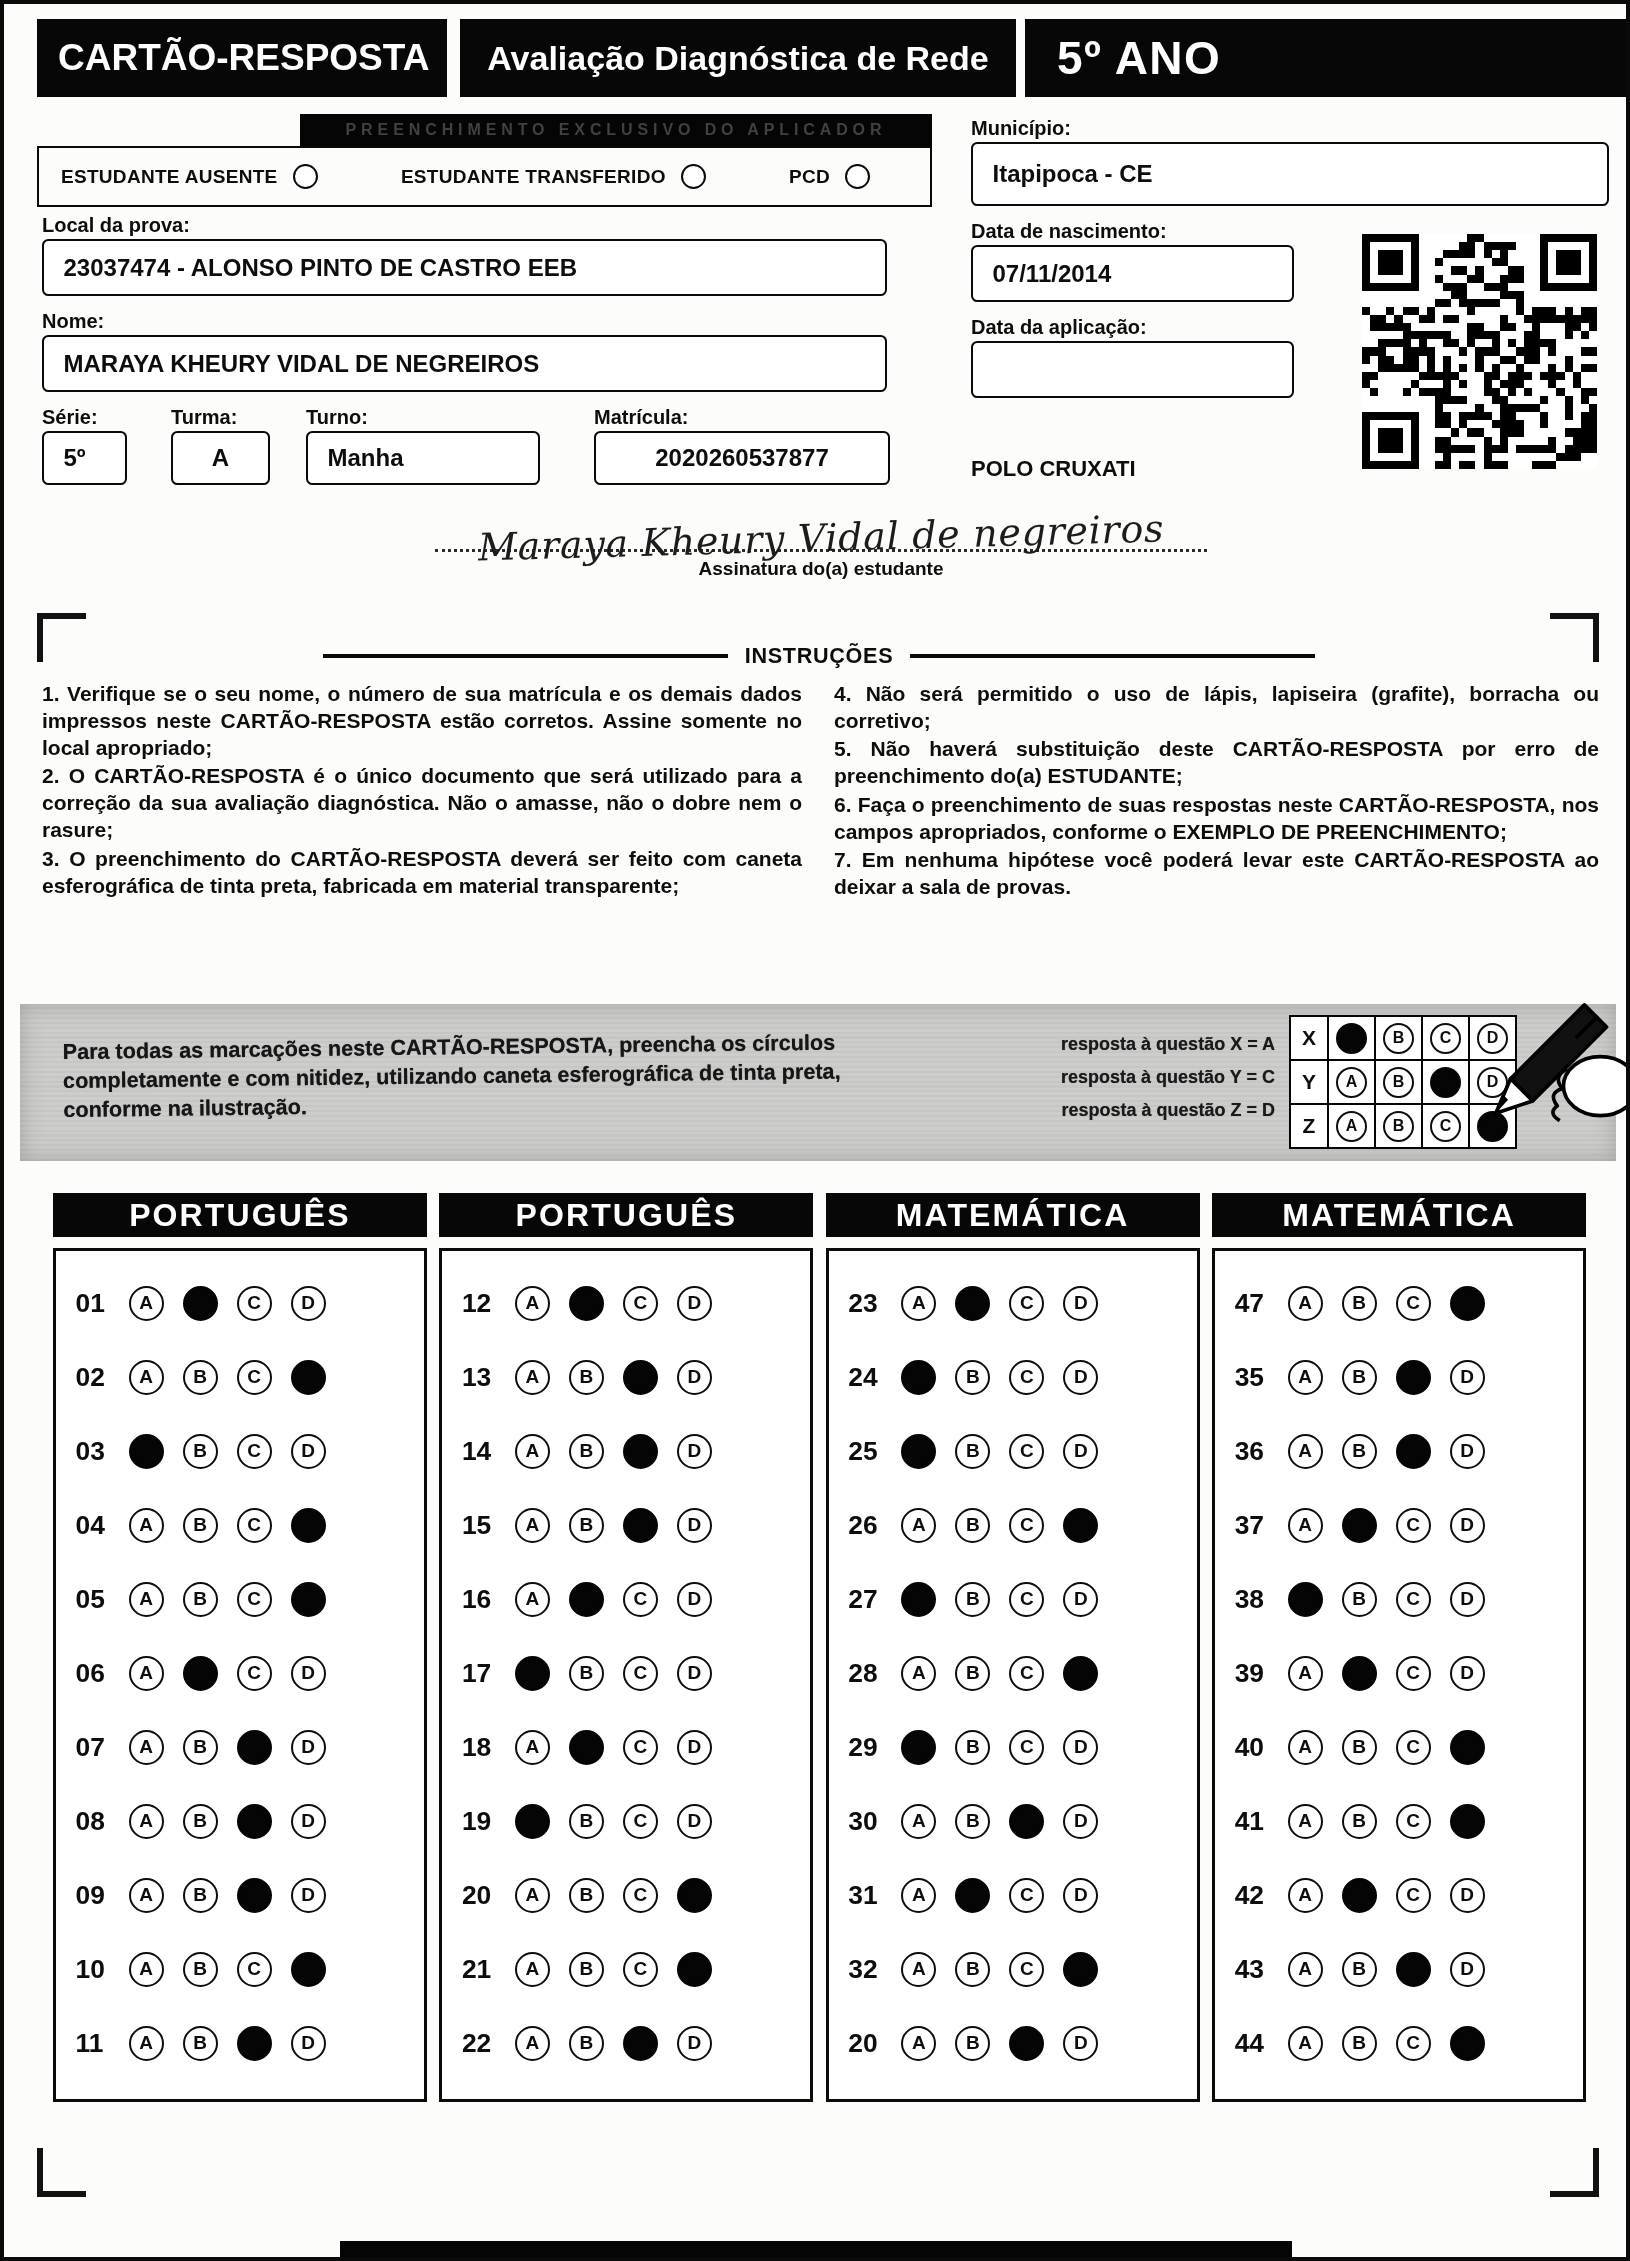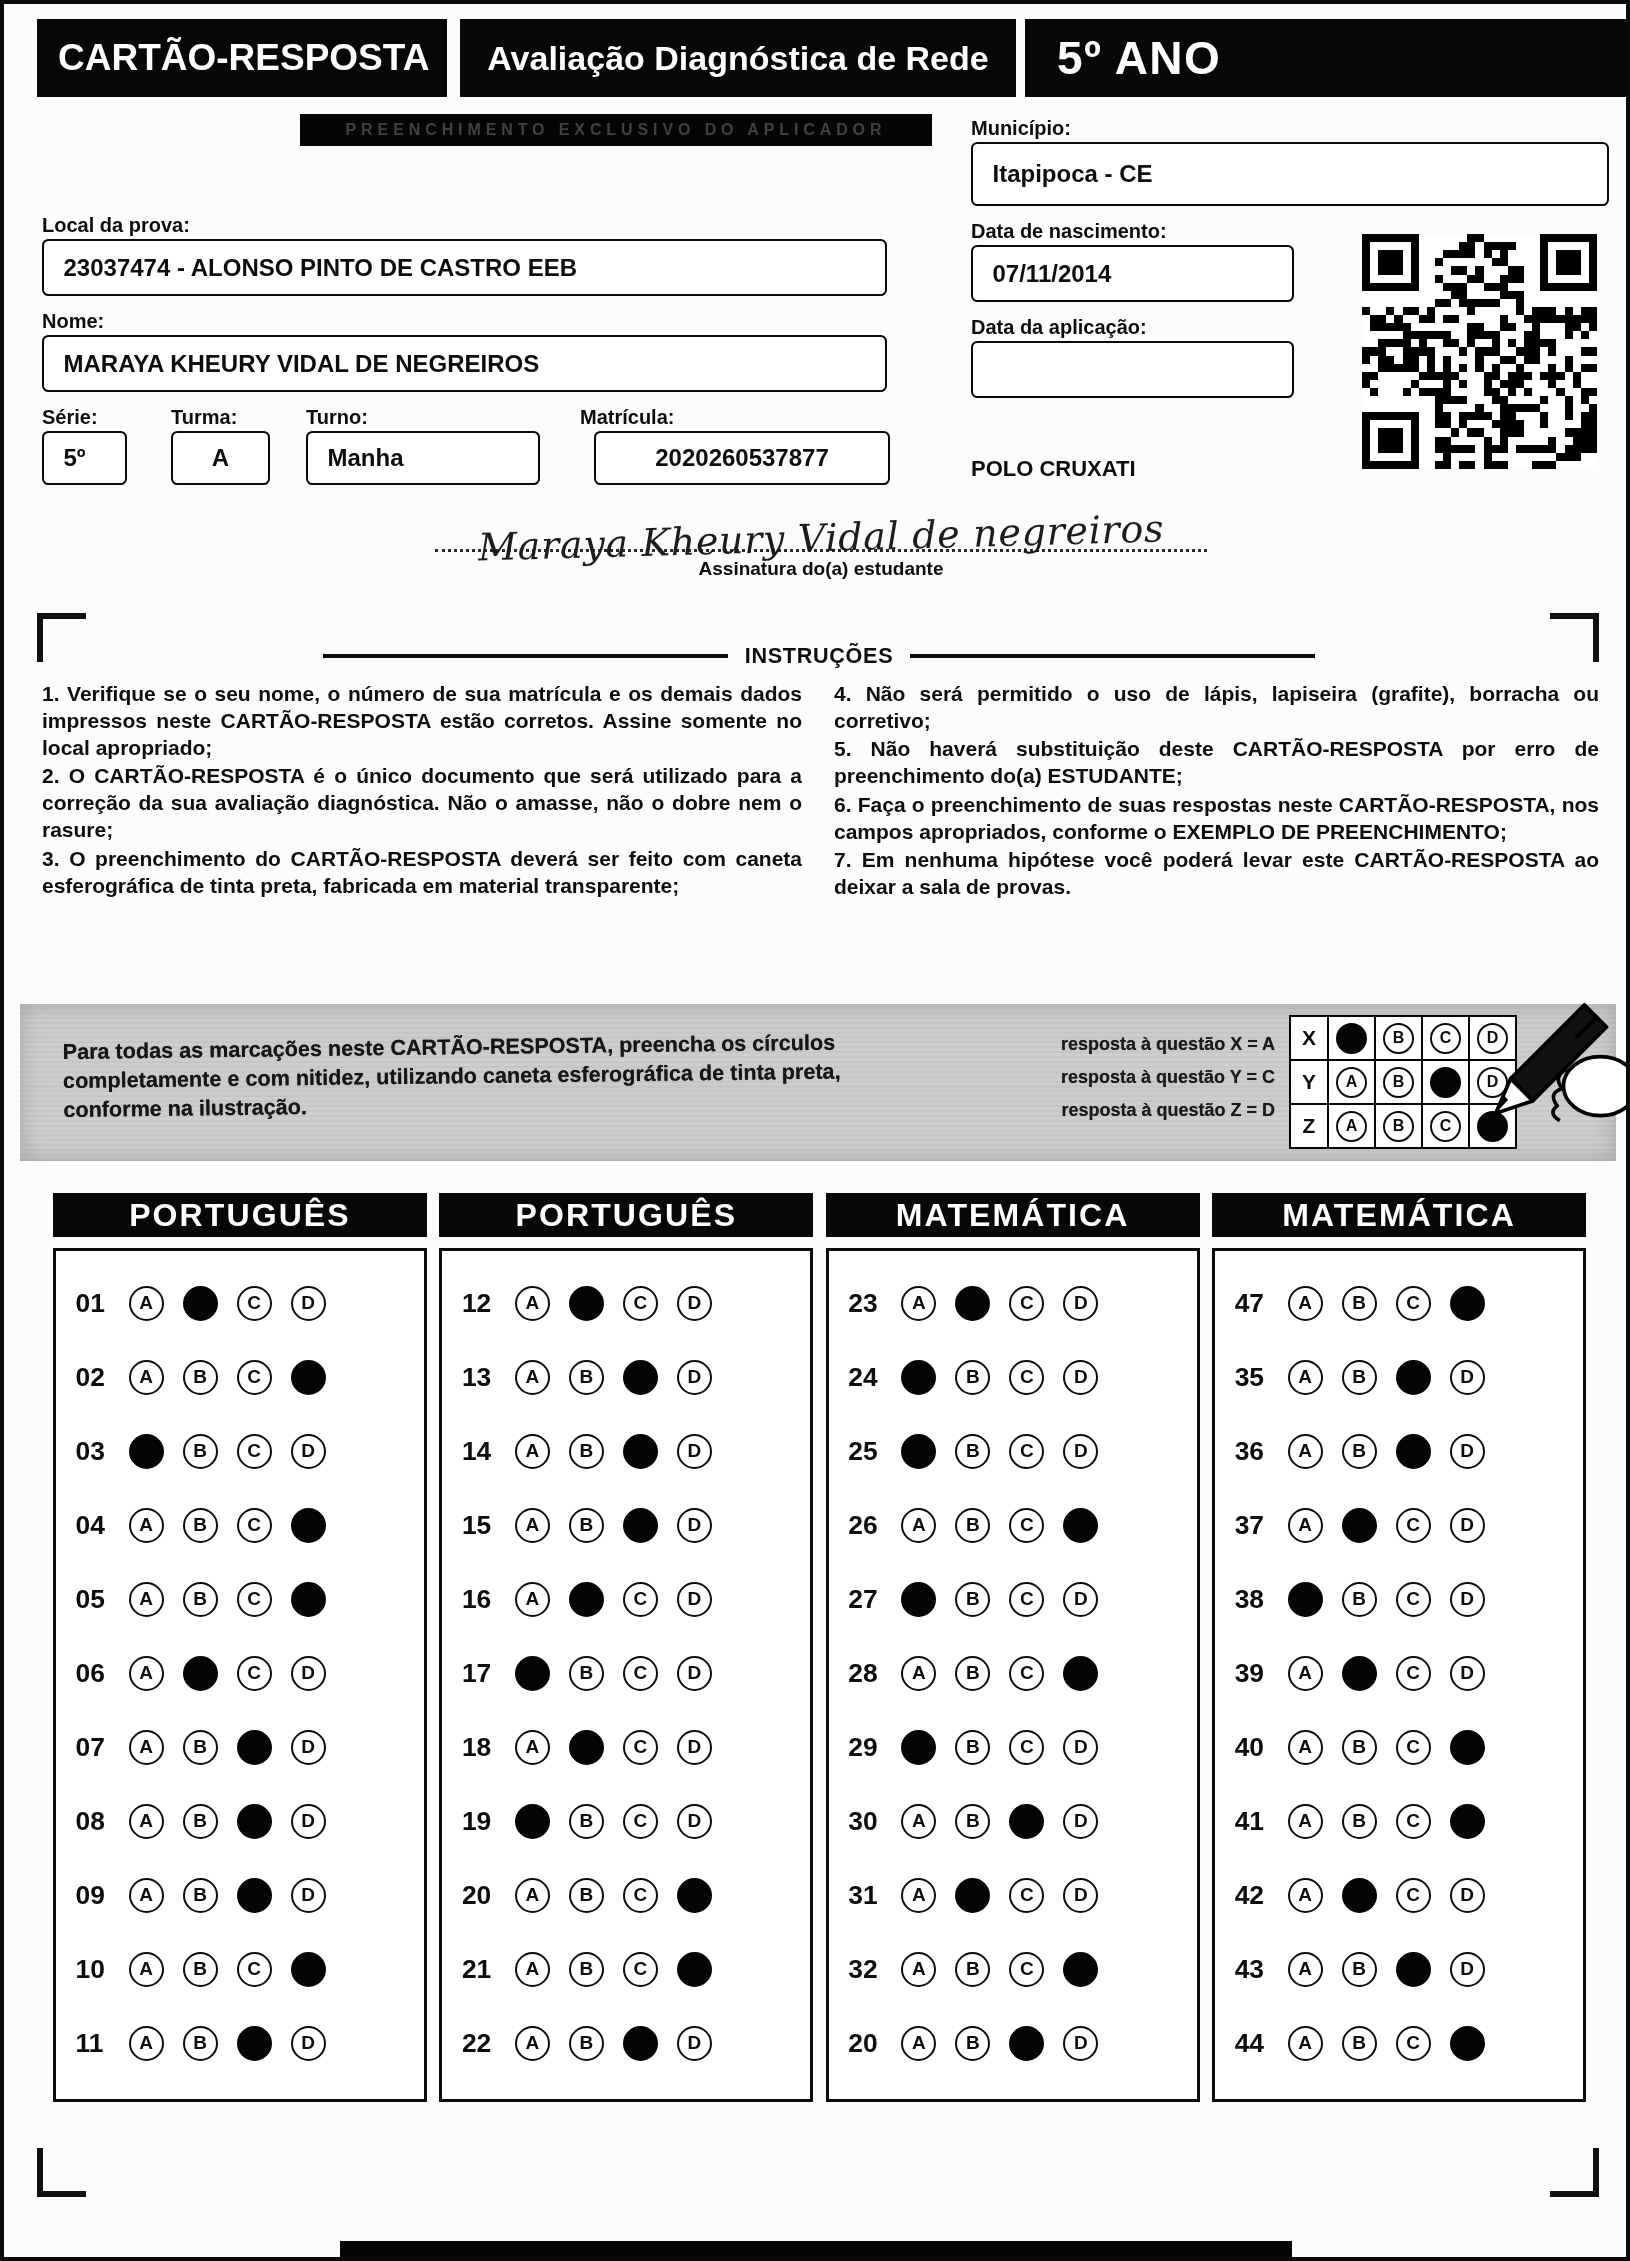--- a/index.html
+++ b/index.html
@@ -98,20 +98,34 @@
     <span>Avaliação Diagnóstica de Rede</span>
   </div>
   <div class="hdr-box hdr-grade">
     <span>5º ANO</span>
   </div>
 
   <div class="status-wrap">
     <div class="status-bar">
       <span>PREENCHIMENTO EXCLUSIVO DO APLICADOR</span>
     </div>
+    <div class="status-row">
+        <div class="status-item">
+          <span class="status-label">ESTUDANTE AUSENTE</span>
+          <span class="ring"></span>
+        </div>
+        <div class="status-item">
+          <span class="status-label">ESTUDANTE TRANSFERIDO</span>
+          <span class="ring"></span>
+        </div>
+        <div class="status-item">
+          <span class="status-label">PCD</span>
+          <span class="ring"></span>
+        </div>
+      </div>
   </div>
 
   <span class="lbl" style="left:38px;top:210px;">Local da prova:</span>
   <div class="vbox" style="left:38px;top:235px;width:845px;height:57px;">
     <span>23037474 - ALONSO PINTO DE CASTRO EEB</span>
   </div>
 
   <span class="lbl" style="left:38px;top:306px;">Nome:</span>
   <div class="vbox" style="left:38px;top:331px;width:845px;height:57px;">
     <span>MARAYA KHEURY VIDAL DE NEGREIROS</span>
@@ -125,21 +139,21 @@
   <span class="lbl" style="left:167px;top:402px;">Turma:</span>
   <div class="vbox" style="left:167px;top:427px;width:99px;height:54px;justify-content:center;padding-left:0;">
     <span>A</span>
   </div>
 
   <span class="lbl" style="left:302px;top:402px;">Turno:</span>
   <div class="vbox" style="left:302px;top:427px;width:234px;height:54px;">
     <span>Manha</span>
   </div>
 
-  <span class="lbl" style="left:576px;top:402px;">Matrícula:</span>
+  <span class="lbl" style="left:590px;top:402px;">Matrícula:</span>
   <div class="vbox" style="left:590px;top:427px;width:296px;height:54px;justify-content:center;padding-left:0;">
     <span>2020260537877</span>
   </div>
 
   <span class="lbl" style="left:967px;top:113px;">Município:</span>
   <div class="vbox" style="left:967px;top:138px;width:638px;height:64px;">
     <span>Itapipoca - CE</span>
   </div>
 
   <span class="lbl" style="left:967px;top:216px;">Data de nascimento:</span>

